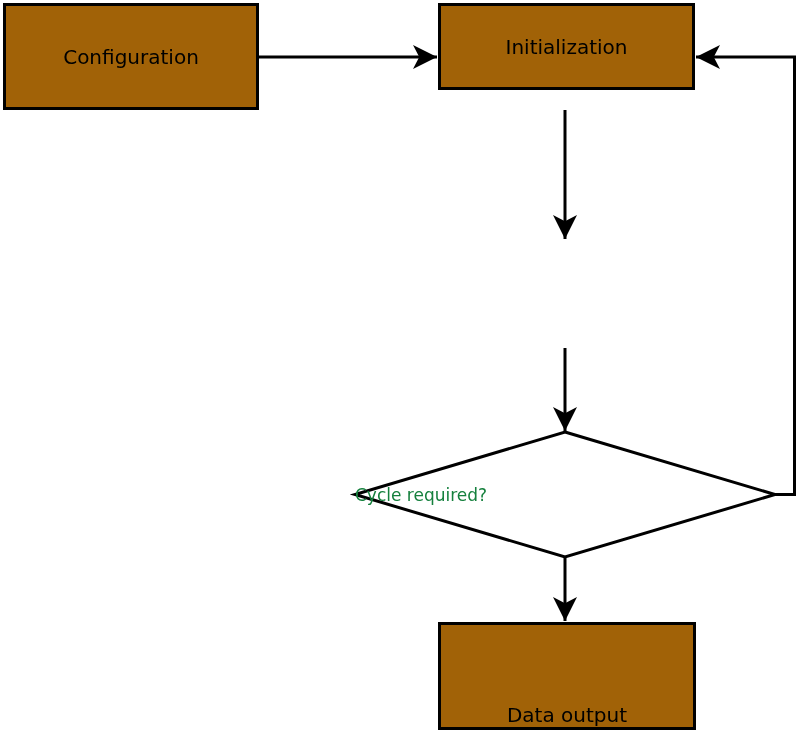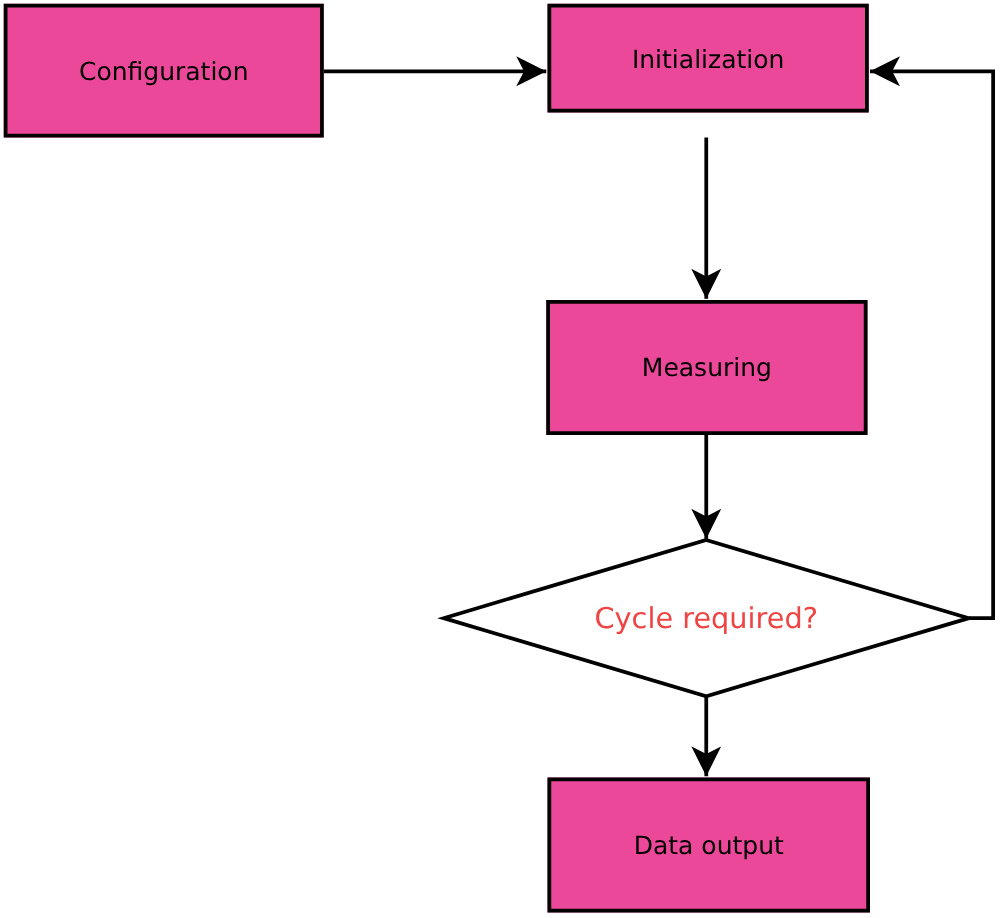--- a/index.html
+++ b/index.html
@@ -29,42 +29,42 @@
   }
   .diamond-shape {
     stroke: #000000;
     stroke-width: 3;
     fill: #ffffff;
   }
   .node {
     position: absolute;
     box-sizing: border-box;
     border: 3px solid #000000;
-    background: #ec4899;
+    background: #a16207;
     display: flex;
     align-items: center;
     justify-content: center;
     font-size: 20px;
     color: #000000;
   }
   .node-configuration { left: 3px;   top: 3px;   width: 256px; height: 107px; }
   .node-initialization{ left: 438px; top: 3px;   width: 257px; height: 87px; }
   .node-measuring     { left: 437px; top: 240px; width: 257px; height: 108px; }
-  .node-data-output   { left: 438px; top: 622px; width: 258px; height: 108px; }
+  .node-data-output   { left: 438px; top: 622px; width: 258px; height: 108px; align-items: flex-end; }
   .diamond-label {
     position: absolute;
     left: 355px;
     top: 432px;
     width: 420px;
     height: 125px;
     display: flex;
     align-items: center;
-    justify-content: center;
-    font-size: 23px;
-    color: #ef4444;
+    justify-content: flex-start;
+    font-size: 17px;
+    color: #15803d;
     pointer-events: none;
   }
 </style>
 </head>
 <body>
 
 <div class="canvas">
 
   <svg class="edge-layer" width="800" height="734" viewBox="0 0 800 734" xmlns="http://www.w3.org/2000/svg">
     <defs>
@@ -87,23 +87,20 @@
   </svg>
 
   <div class="node node-configuration">
     <span>Configuration</span>
   </div>
 
   <div class="node node-initialization">
     <span>Initialization</span>
   </div>
 
-  <div class="node node-measuring">
-    <span>Measuring</span>
-  </div>
 
   <div class="diamond-label">
     <span>Cycle required?</span>
   </div>
 
   <div class="node node-data-output">
     <span>Data output</span>
   </div>
 
 </div>

